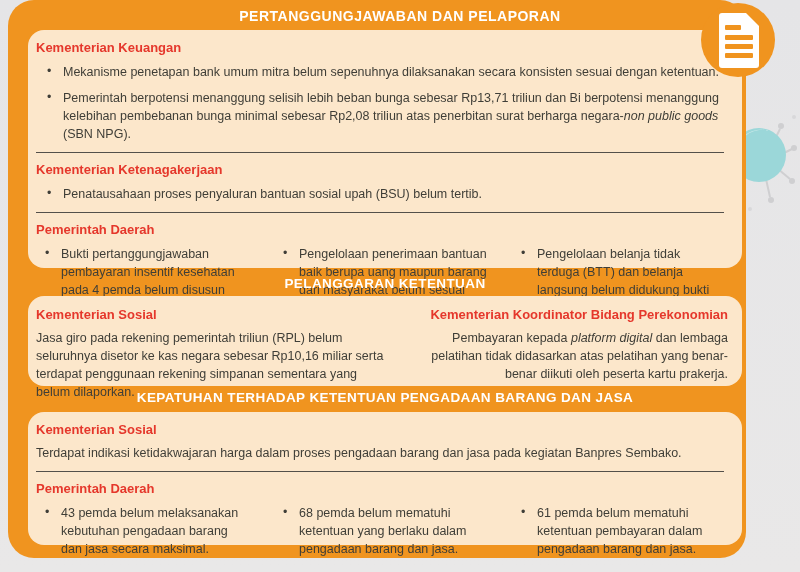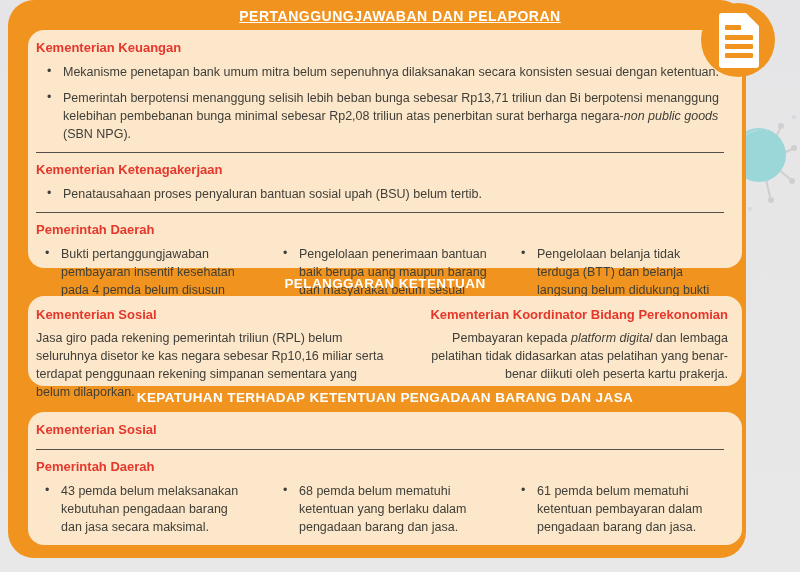--- a/index.html
+++ b/index.html
@@ -7,21 +7,21 @@
     width:800px;height:572px;position:relative;overflow:hidden;
     background:linear-gradient(180deg,#e5e5e7 0%,#e9e8e8 100%);
     font-family:"Liberation Sans",sans-serif;
   }
   .frame{
     position:absolute;left:8px;top:0;width:738px;height:558px;
     background:#F0941F;border-radius:26px;z-index:1;
   }
   .page-title{
     position:absolute;top:8px;left:0;width:100%;text-align:center;
-    color:#ffffff;font-weight:bold;font-size:14px;letter-spacing:.5px;z-index:2;text-decoration:underline;
+    color:#ffffff;font-weight:bold;font-size:14px;letter-spacing:.5px;z-index:2;
   }
   .banner-label{
     position:absolute;left:16px;width:738px;text-align:center;
     color:#ffffff;font-weight:bold;font-size:13.5px;letter-spacing:.4px;z-index:2;
   }
   .banner-2{top:276px;}
   .banner-3{top:390px;}
   .card{
     position:absolute;left:28px;width:714px;background:#FCE7CB;
     border-radius:16px;box-sizing:border-box;z-index:2;
@@ -117,20 +117,21 @@
   <div class="col-right">
     <h3 class="sec-heading">Kementerian Koordinator Bidang Perekonomian</h3>
     <p><span>Pembayaran kepada </span><i>platform digital</i><span> dan lembaga pelatihan tidak didasarkan atas pelatihan yang benar-benar diikuti oleh peserta kartu prakerja.</span></p>
   </div>
 </div>
 
 <div class="banner-label banner-3">KEPATUHAN TERHADAP KETENTUAN PENGADAAN BARANG DAN JASA</div>
 
 <div class="card card-3">
   <h3 class="sec-heading">Kementerian Sosial</h3>
+  <p>Terdapat indikasi ketidakwajaran harga dalam proses pengadaan barang dan jasa pada kegiatan Banpres Sembako.</p>
   <hr class="divider">
   <h3 class="sec-heading">Pemerintah Daerah</h3>
   <div class="cols">
     <div class="col">43 pemda belum melaksanakan kebutuhan pengadaan barang dan jasa secara maksimal.</div>
     <div class="col">68 pemda belum mematuhi ketentuan yang berlaku dalam pengadaan barang dan jasa.</div>
     <div class="col">61 pemda belum mematuhi ketentuan pembayaran dalam pengadaan barang dan jasa.</div>
   </div>
 </div>
 
 <div class="doc-badge">

